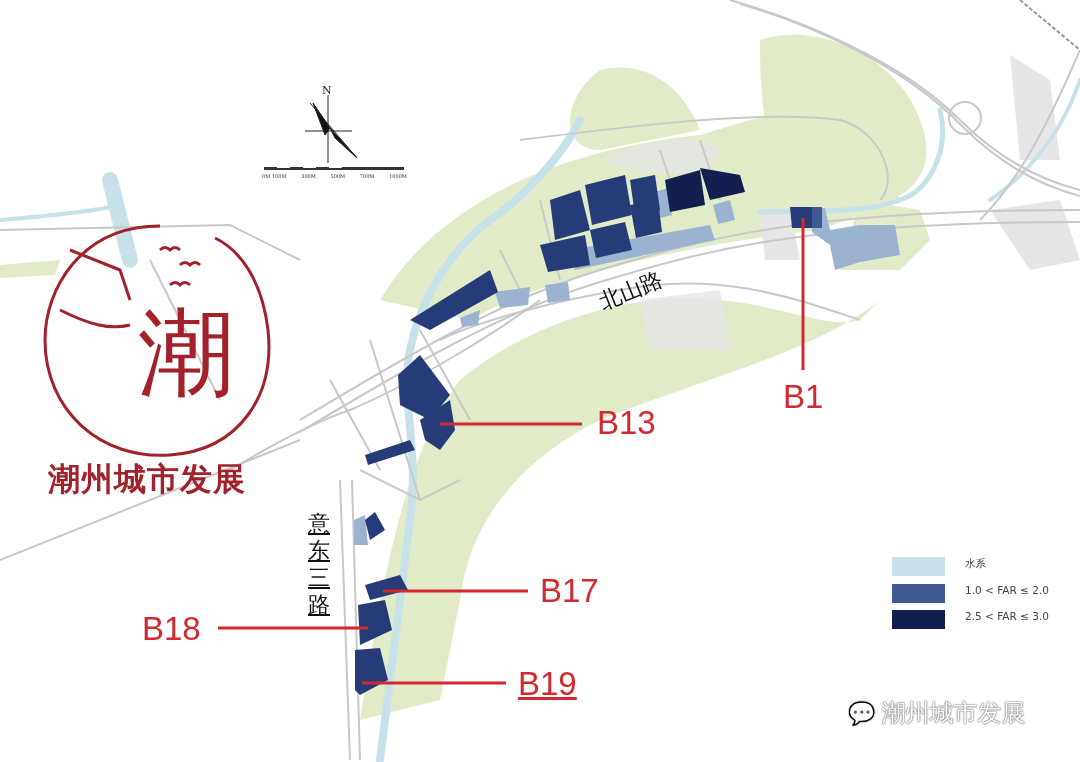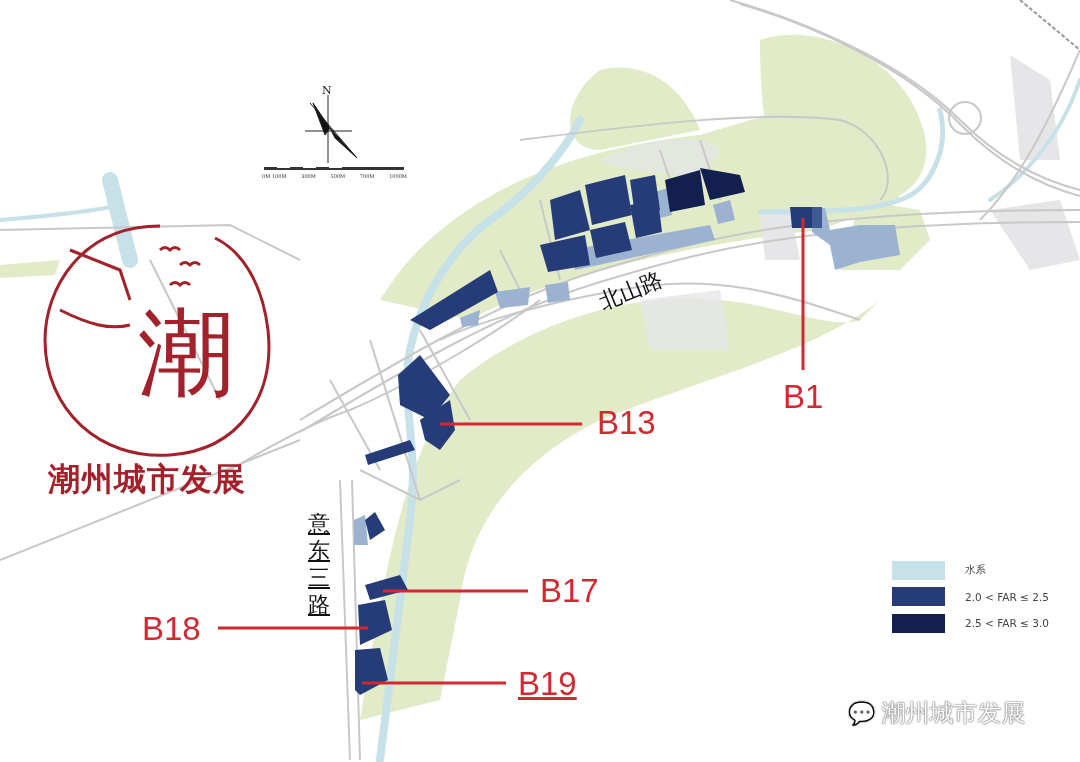--- a/index.html
+++ b/index.html
@@ -1,21 +1,21 @@
 <!DOCTYPE html>
 <html><head>
 <meta charset="utf-8">
 <style>
   html, body { margin:0; padding:0; }
   body { width:1080px; height:762px; position:relative; overflow:hidden; background:#ffffff; font-family:"DejaVu Sans", sans-serif; }
   #map-svg { position:absolute; left:0; top:0; }
   .callout-label { position:absolute; color:#d3282f; font-family:"Liberation Sans", sans-serif; font-size:33px; font-weight:normal; line-height:1; }
   .road-label { position:absolute; color:#111; font-family:"DejaVu Sans", sans-serif; font-size:22px; }
   .legend { position:absolute; left:884px; top:557px; }
-  .legend-row { display:flex; align-items:center; height:26.5px;padding-left:8px; }
+  .legend-row { display:flex; height:26.5px;padding-left:8px; }
   .legend-swatch { width:53px; height:19px; margin-right:20px; }
   .legend-label { font-size:10.5px; color:#444; font-family:"DejaVu Sans", sans-serif; }
   .logo-title { position:absolute; left:48px; top:458px; color:#a3212a; font-size:32px; font-weight:bold; letter-spacing:1px; font-family:"DejaVu Sans", sans-serif; }
   .watermark { position:absolute; left:848px; top:697px; display:flex; align-items:center; color:#fff; font-size:24px; text-shadow:0 0 2px #666, 0 0 1px #333; }
   .scale-labels { position:absolute; left:262px; top:173px; width:145px; font-size:5px; color:#333; display:flex; justify-content:space-between; font-family:"DejaVu Serif", serif; }
   .north-label { position:absolute; left:322px; top:84px; font-size:11px; font-family:"DejaVu Serif", serif; color:#222; }
 </style>
 </head>
 <body>
 
@@ -162,22 +162,22 @@
 <div class="callout-label" style="left:540px;top:574px;">B17</div>
 <div class="callout-label" style="left:142px;top:612px;">B18</div>
 <div class="callout-label" style="left:518px;top:667px;text-decoration:underline;">B19</div>
 
 <div class="legend">
   <div class="legend-row">
     <div class="legend-swatch" style="background:#c7e1e8"></div>
     <span class="legend-label">水系</span>
   </div>
   <div class="legend-row">
-    <div class="legend-swatch" style="background:#263c78"></div>
-    <span class="legend-label">2.0 &lt; FAR ≤ 2.5</span>
+    <div class="legend-swatch" style="background:#3f5a92"></div>
+    <span class="legend-label">1.0 &lt; FAR ≤ 2.0</span>
   </div>
   <div class="legend-row">
     <div class="legend-swatch" style="background:#131f4f"></div>
     <span class="legend-label">2.5 &lt; FAR ≤ 3.0</span>
   </div>
 </div>
 
 <div class="watermark">
   <span style="font-size:22px;margin-right:6px;">💬</span>
   <span>潮州城市发展</span>

